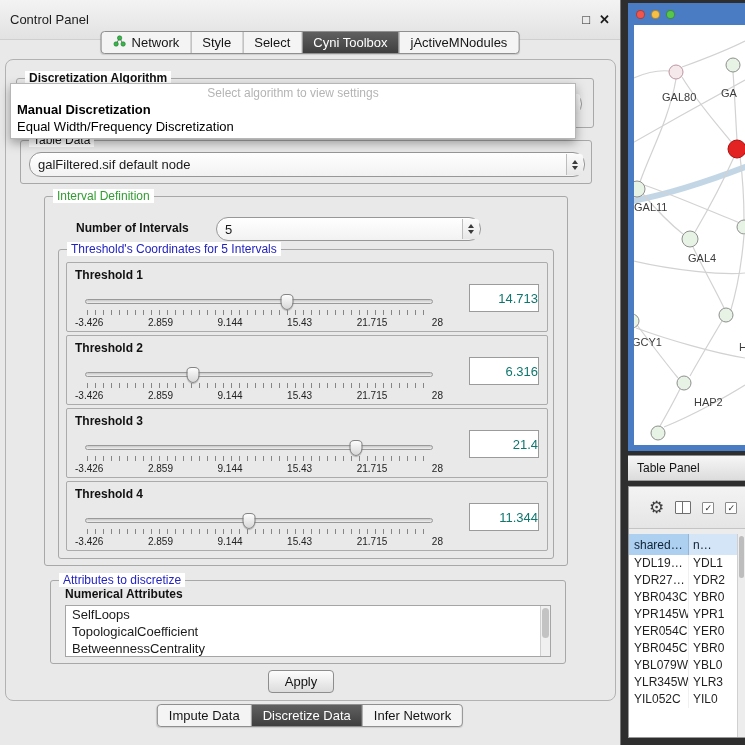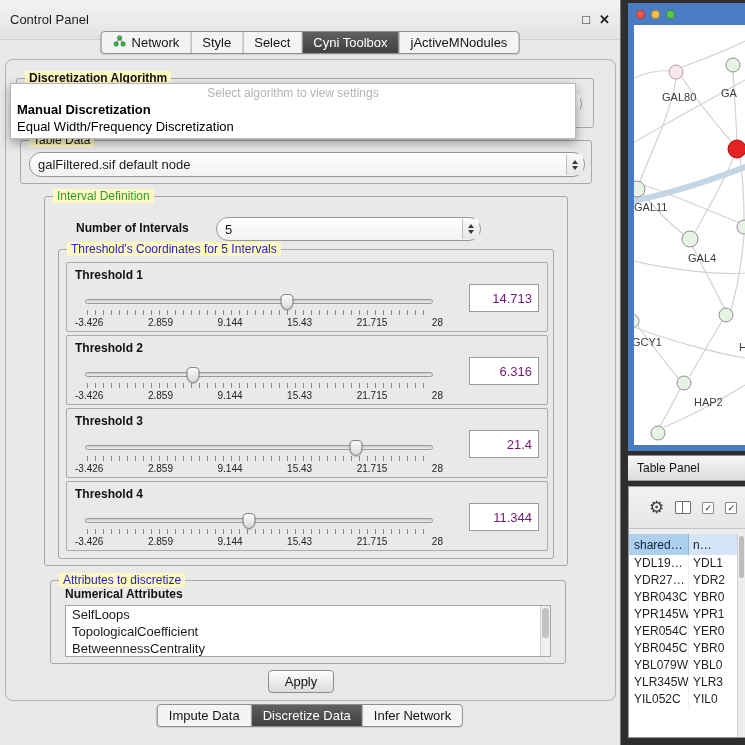--- a/index.html
+++ b/index.html
@@ -16,21 +16,21 @@
   .tabstrip{position:absolute;left:50%;transform:translateX(-50%);display:flex;height:23px;border:1px solid #8f8f8f;border-radius:4px;background:#f4f4f4;overflow:hidden;box-shadow:0 1px 1px rgba(0,0,0,.12)}
   .tabstrip.top{top:31px}
   .tabstrip.bottom{top:704px}
   .tab{display:flex;align-items:center;gap:5px;padding:0 11px;font-size:13px;color:#141414;border-right:1px solid #a5a5a5;white-space:nowrap}
   .tab:last-child{border-right:none}
   .tab.selected{background:linear-gradient(#606060,#3f3f3f);color:#fff}
 
   .content-frame{position:absolute;left:5px;top:59px;width:611px;height:642px;border:1px solid #b2b2b2;border-radius:8px}
 
   .group{position:absolute;border:1px solid #a8a8a8;border-radius:3px}
-  .gtitle{position:absolute;top:-8px;left:8px;background:#fef9c3;padding:0 4px;font-size:12px;color:#111;white-space:nowrap}
+  .gtitle{position:absolute;top:-8px;left:8px;background:#ffffff;padding:0 4px;font-size:12px;color:#111;white-space:nowrap}
   .gtitle.bold{font-weight:bold}
   .gtitle.green{color:#2f9e2f}
   .gtitle.blue{color:#2323c4}
 
   .combo{position:absolute;background:linear-gradient(#ffffff,#f2f2f2);border:1px solid #979797;border-radius:12px;display:flex;align-items:center;font-size:13px;color:#1a1a1a;padding:0 22px 0 8px;white-space:nowrap}
   .stepper{position:absolute;right:1px;top:1px;bottom:1px;width:17px;border-left:1px solid #bdbdbd;border-radius:0 3px 3px 0;background:linear-gradient(#fbfbfb,#e7e7e7);display:flex;flex-direction:column;align-items:center;justify-content:center;gap:2px}
   .tri-up{width:0;height:0;border-left:3.5px solid transparent;border-right:3.5px solid transparent;border-bottom:4.5px solid #3a3a3a}
   .tri-down{width:0;height:0;border-left:3.5px solid transparent;border-right:3.5px solid transparent;border-top:4.5px solid #3a3a3a}
 
   .popup{position:absolute;left:10px;top:83px;width:566px;z-index:40;background:#fff;border:1px solid #b6b6b6;box-shadow:0 4px 10px rgba(0,0,0,.35);padding:2px 0 3px}
@@ -39,21 +39,21 @@
   .popup .opt.bold{font-weight:bold}
 
   .blabel{position:absolute;font-size:12px;font-weight:bold;color:#111;white-space:nowrap}
 
   .tpanel{position:absolute;left:7px;width:482px;height:70px;border:1px solid #ababab;border-radius:2px}
   .slider-zone{position:absolute;left:8px;top:26px;width:368px;height:42px}
   .track{position:absolute;left:10px;right:10px;top:10px;height:5px;background:linear-gradient(#c9c9c9,#efefef);border:1px solid #999;border-radius:3px}
   .thumb{position:absolute;top:-6px;width:13px;height:16px;transform:translateX(-50%);background:linear-gradient(#fdfdfd,#d7d7d7);border:1px solid #848484;border-radius:6px 6px 8px 8px / 5px 5px 10px 10px;box-shadow:0 1px 1px rgba(0,0,0,.25)}
   .ticks{position:absolute;left:12px;right:12px;top:21px;height:5px;background:repeating-linear-gradient(90deg,#858585 0 1px,transparent 1px 8px)}
   .scale{position:absolute;left:0;right:0;top:28px;display:flex;justify-content:space-between;font-size:10px;color:#222}
-  .vfield{position:absolute;left:402px;top:21px;width:70px;height:28px;background:#fff;border:1px solid #9b9b9b;display:flex;align-items:center;justify-content:flex-end;padding-right:6px;font-size:13px;color:#701a75}
+  .vfield{position:absolute;left:402px;top:21px;width:70px;height:28px;background:#fff;border:1px solid #9b9b9b;display:flex;align-items:center;justify-content:flex-end;padding-right:0;font-size:13px;color:#0f766e}
 
   .listbox{position:absolute;left:14px;top:24px;width:486px;height:52px;background:#fff;border:1px solid #a5a5a5;overflow:hidden}
   .listbox .li{height:17px;line-height:17px;padding-left:6px;font-size:13px;color:#1a1a1a;white-space:nowrap}
   .lscroll{position:absolute;right:0;top:0;bottom:0;width:10px;background:#f0f0f0;border-left:1px solid #cfcfcf}
   .lscroll .lthumb{position:absolute;left:1px;right:1px;top:2px;height:30px;background:#c3c3c3;border-radius:4px}
 
   .apply-btn{position:absolute;left:268px;top:670px;width:66px;height:23px;background:linear-gradient(#fdfdfd,#dcdcdc);border:1px solid #8d8d8d;border-radius:4px;font-size:13px;color:#111;display:flex;align-items:center;justify-content:center}
 
   
   .net-window{position:absolute;left:628px;top:3px;width:117px;height:448px;background:#4a7cc4}

